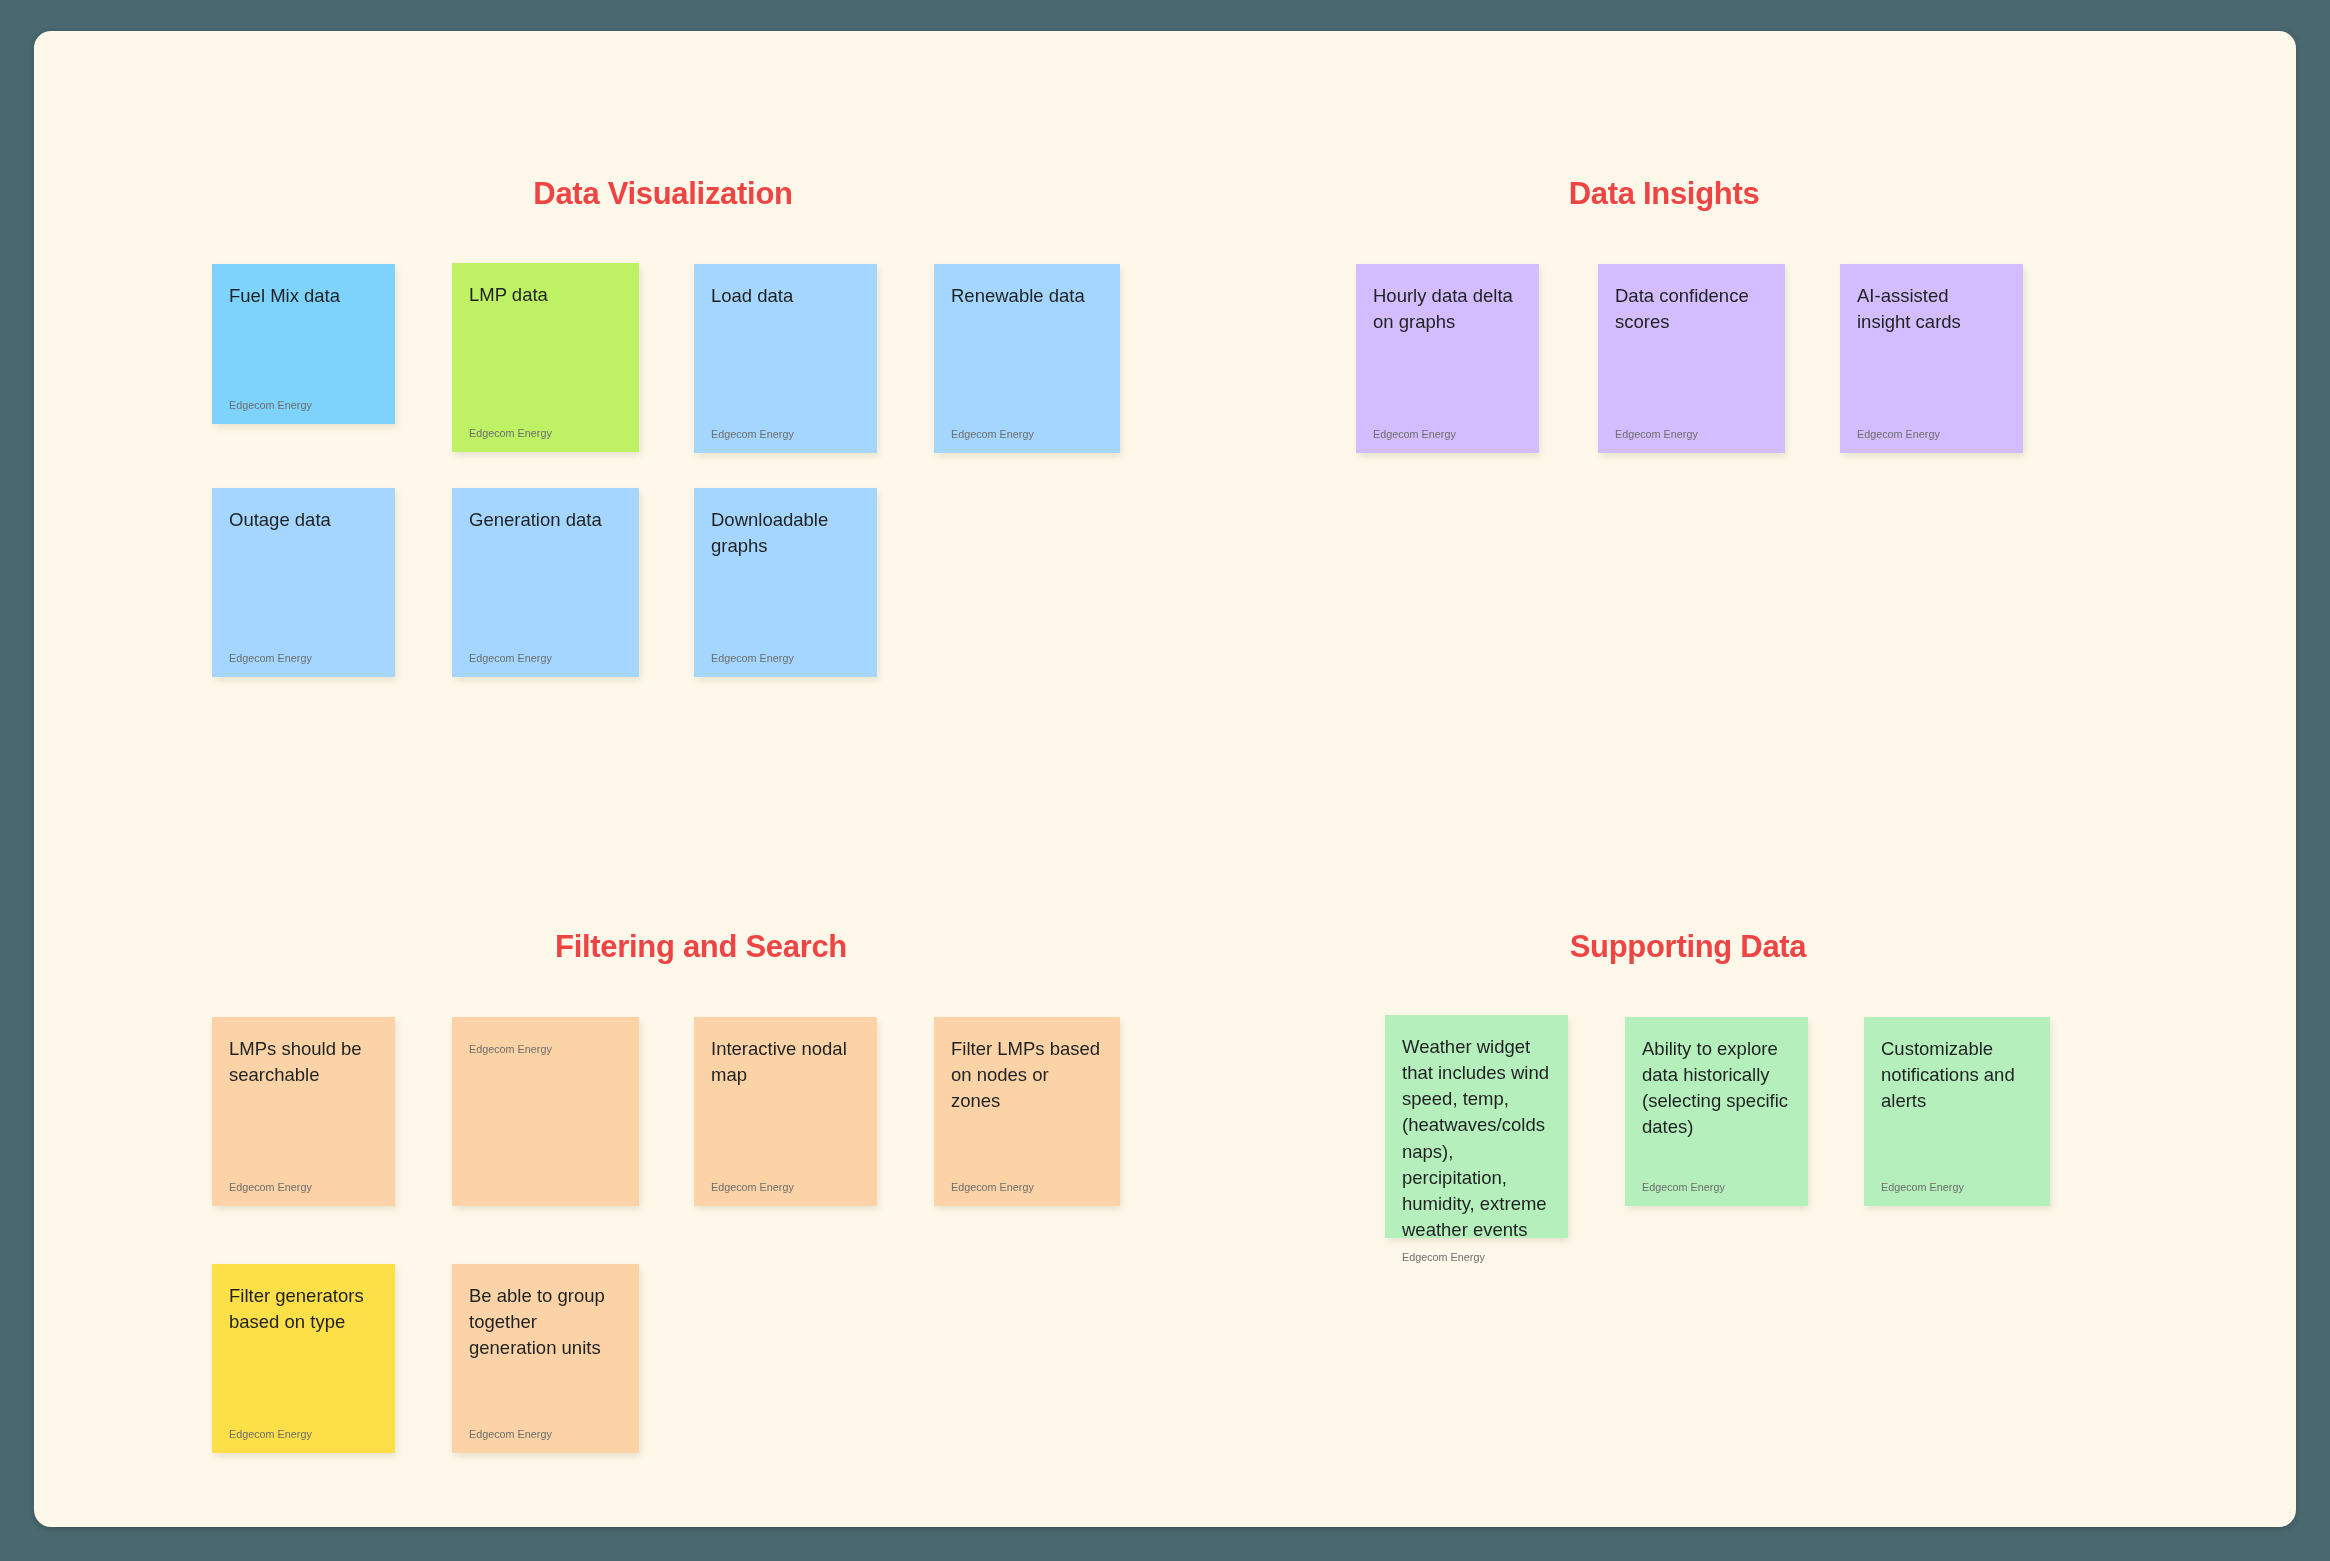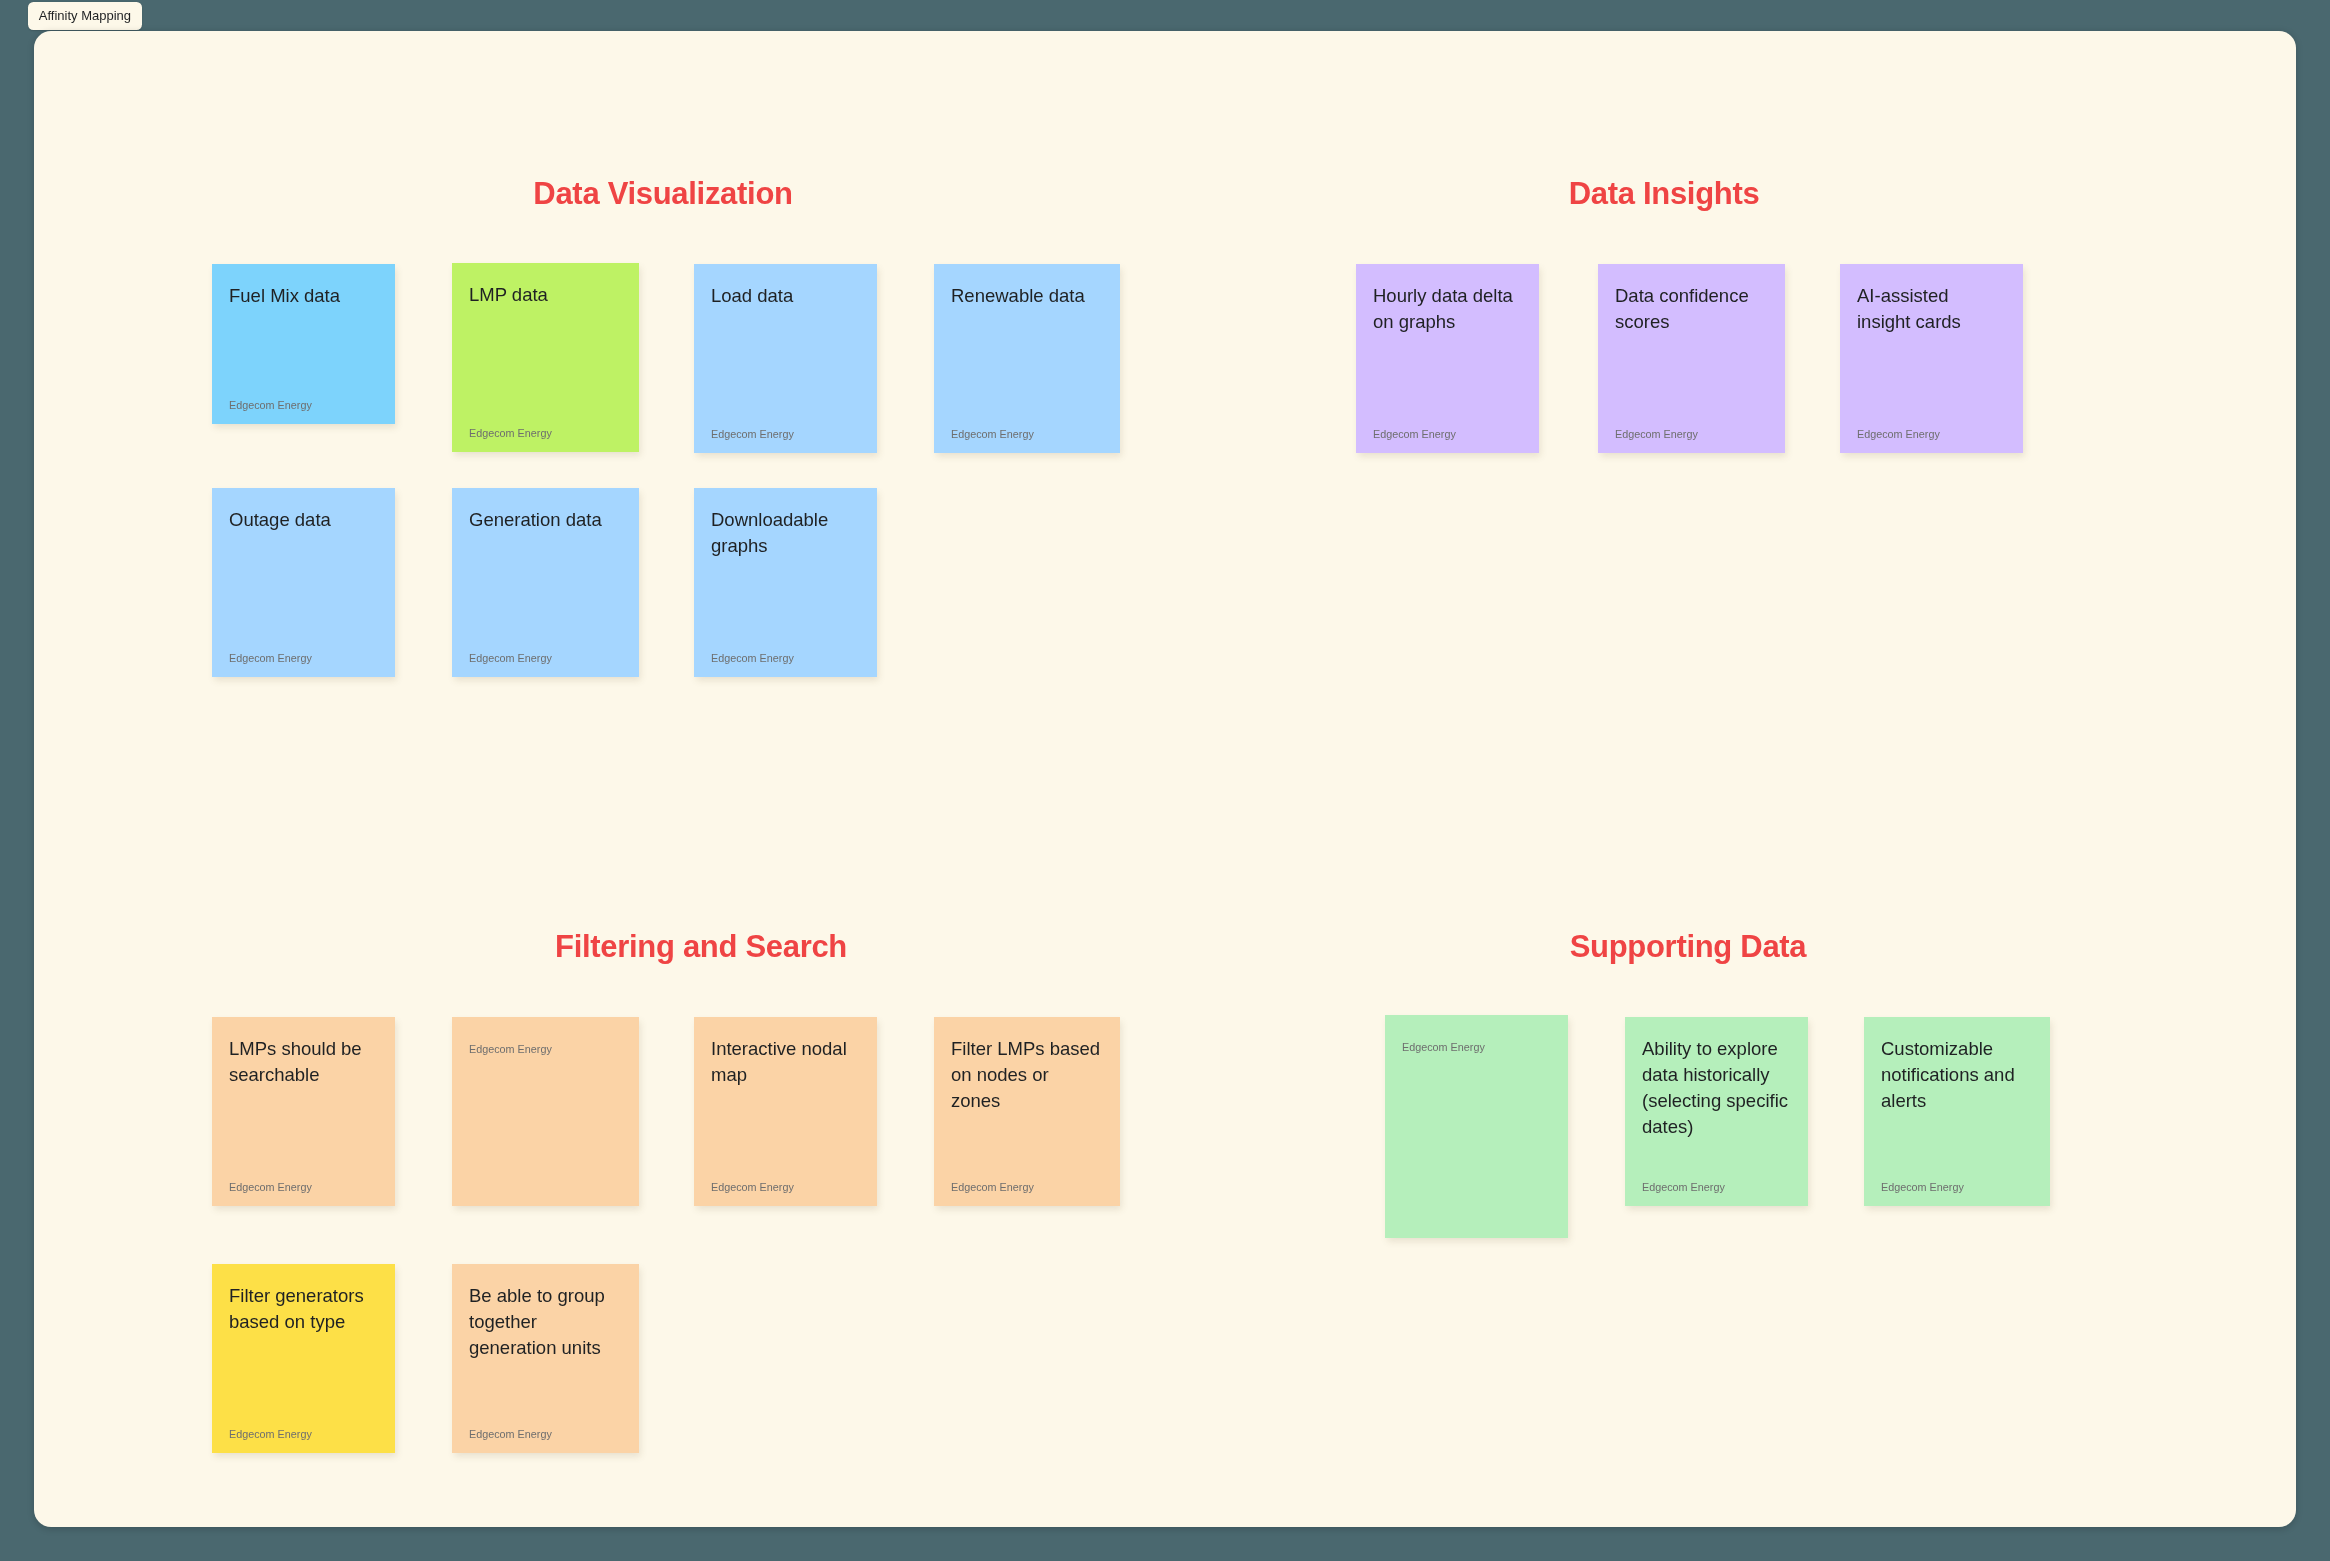--- a/index.html
+++ b/index.html
@@ -91,23 +91,20 @@
     line-height: 1.2;
     color: #6e6e6e;
     margin-top: 7.7px;
   }
 </style>
 </head>
 <body>
 
 <div id="app">
 
-  <div class="tabbar">
-    <div class="tab">Affinity Mapping</div>
-  </div>
 
   <div class="canvas" id="canvas">
       <div class="section-title" style="left: 629px; top: 146px;">Data Visualization</div>
       <div class="note" style="left: 178px; top: 233px; width: 183px; height: 160px; background: #7dd3fc; gap: 16px;">
         <div class="note-text">Fuel Mix data</div>
         <div class="note-author">Edgecom Energy</div>
       </div>
       <div class="note" style="left: 418px; top: 232px; width: 187px; height: 189px; background: #bef264;">
         <div class="note-text">LMP data</div>
         <div class="note-author">Edgecom Energy</div>
@@ -164,20 +161,21 @@
       <div class="note" style="left: 178px; top: 1233px; width: 183px; height: 189px; background: #fde047;">
         <div class="note-text">Filter generators based on type</div>
         <div class="note-author">Edgecom Energy</div>
       </div>
       <div class="note" style="left: 418px; top: 1233px; width: 187px; height: 189px; background: rgb(251, 211, 166);">
         <div class="note-text">Be able to group together generation units</div>
         <div class="note-author">Edgecom Energy</div>
       </div>
       <div class="section-title" style="left: 1654px; top: 899px;">Supporting Data</div>
       <div class="note" style="left: 1351px; top: 984px; width: 183px; height: 223px; background: rgb(181, 239, 187);">
+        <div class="note-text">Weather widget that includes wind speed, temp, (heatwaves/coldsnaps), percipitation, humidity, extreme weather events</div>
         <div class="note-author">Edgecom Energy</div>
       </div>
       <div class="note" style="left: 1591px; top: 986px; width: 183px; height: 189px; background: rgb(181, 239, 187);">
         <div class="note-text">Ability to explore data historically (selecting specific dates)</div>
         <div class="note-author">Edgecom Energy</div>
       </div>
       <div class="note" style="left: 1830px; top: 986px; width: 186px; height: 189px; background: rgb(181, 239, 187);">
         <div class="note-text">Customizable notifications and alerts</div>
         <div class="note-author">Edgecom Energy</div>
       </div>

